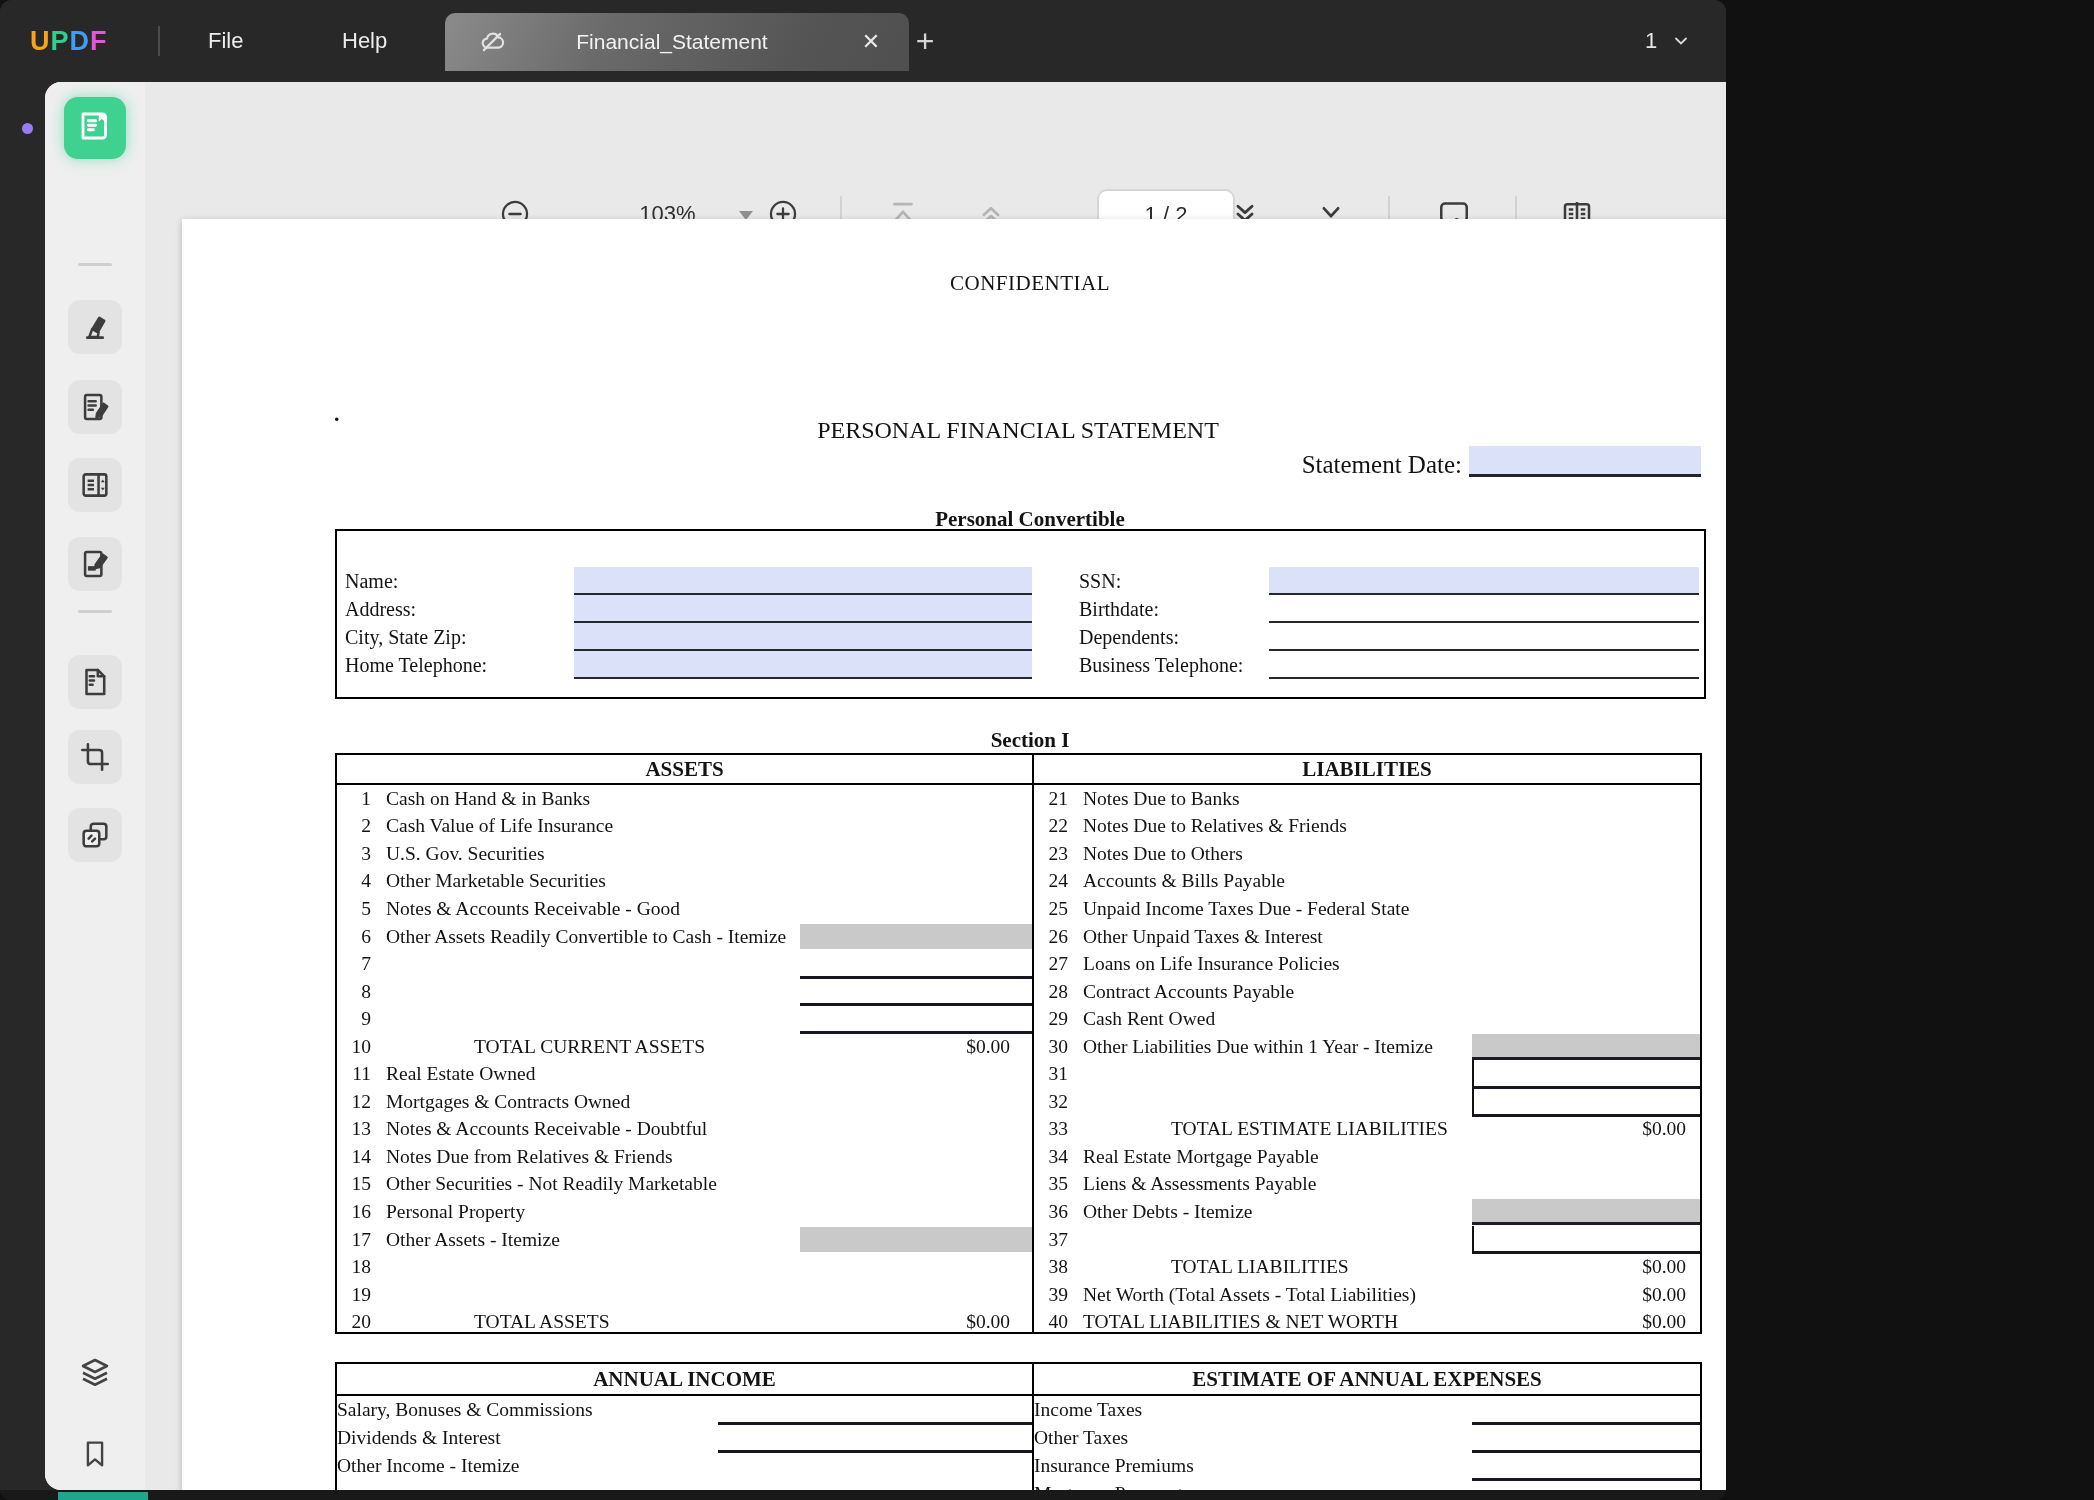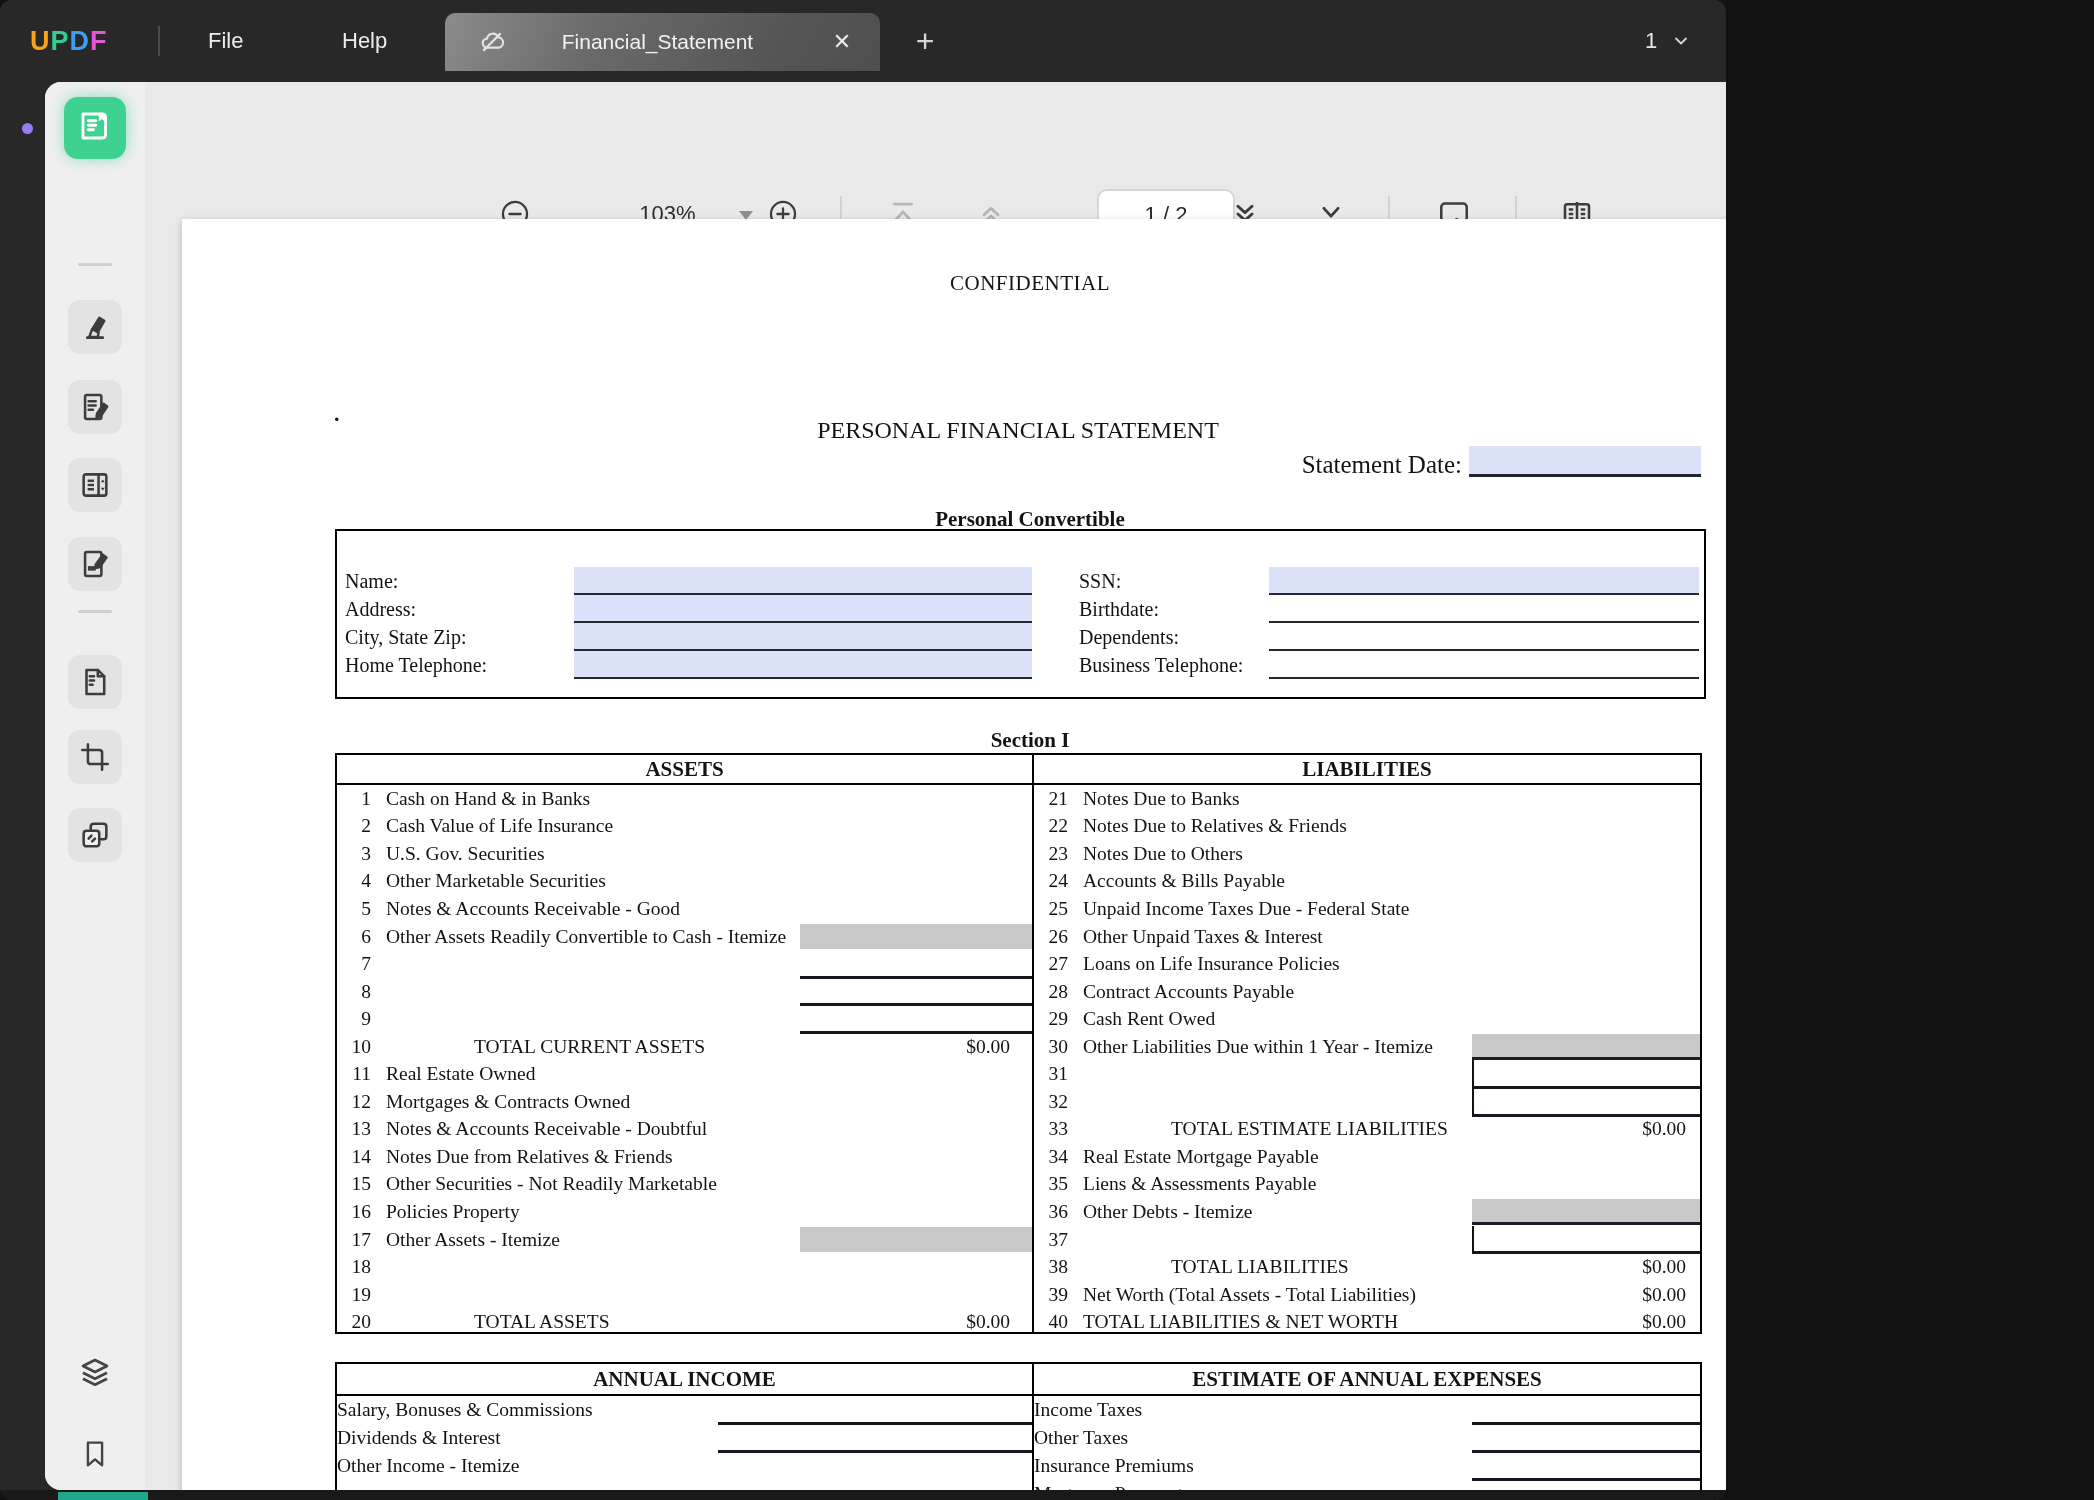--- a/index.html
+++ b/index.html
@@ -5,21 +5,21 @@
   html,body{margin:0;padding:0;background:#111;}
   .screen{position:relative;width:1726px;height:1500px;background:#282828;overflow:hidden;
           font-family:"Liberation Sans",sans-serif;border-radius:12px;}
 
   
   .titlebar{position:absolute;left:0;top:0;width:2094px;height:82px;background:#282828;}
   .logo{position:absolute;left:30px;top:0;height:82px;line-height:82px;font-size:27px;font-weight:bold;letter-spacing:1px;}
   .tb-sep{position:absolute;top:26px;width:2px;height:30px;background:#4c4c4c;}
   .menu-item{position:absolute;top:0;height:82px;line-height:82px;color:#ececec;font-size:22px;cursor:default;}
   .tab{position:absolute;left:445px;top:13px;width:435px;height:58px;border-radius:10px 10px 0 0;
-       background:linear-gradient(115deg,#8b8b8b 0%,#6a6a6a 35%,#555 75%,#4f4f4f 100%);}
+       background:linear-gradient(115deg,#8b8b8b 0%,#6a6a6a 35%,#555 75%,#4f4f4f 100%);padding-left:29px;}
   .tab-title{position:absolute;left:80px;right:90px;top:0;height:58px;line-height:58px;text-align:center;
              color:#f2f2f2;font-size:21px;white-space:nowrap;overflow:hidden;}
   .tab-close{position:absolute;right:22px;top:13px;width:32px;height:32px;color:#e8e8e8;font-size:22px;
              line-height:32px;text-align:center;}
   .newtab{position:absolute;left:905px;top:22px;width:40px;height:40px;color:#d5d5d5;font-size:32px;font-weight:300;
           line-height:38px;text-align:center;}
   .wincount{position:absolute;left:1645px;top:0;height:82px;line-height:82px;color:#e6e6e6;font-size:22px;}
   .avatar-chip{position:absolute;left:1742px;top:14px;width:86px;height:54px;border-radius:12px;background:#3d3d3d;}
   .avatar{position:absolute;left:20px;top:4px;width:46px;height:46px;border-radius:50%;background:var(--orange,#d1430b);
           color:#fff;font-size:23px;font-weight:bold;text-align:center;line-height:46px;}
@@ -476,21 +476,21 @@
               <div class="s1row">
                 <span class="rnum">14</span>
                 <span class="rlabel">Notes Due from Relatives &amp; Friends</span>
               </div>
               <div class="s1row">
                 <span class="rnum">15</span>
                 <span class="rlabel">Other Securities - Not Readily Marketable</span>
               </div>
               <div class="s1row">
                 <span class="rnum">16</span>
-                <span class="rlabel">Policies Property</span>
+                <span class="rlabel">Personal Property</span>
               </div>
               <div class="s1row">
                 <span class="rnum">17</span>
                 <span class="rlabel">Other Assets - Itemize</span>
                 <div class="rgray"></div>
               </div>
               <div class="s1row">
                 <span class="rnum">18</span>
                 <span class="rlabel"></span>
               </div>

